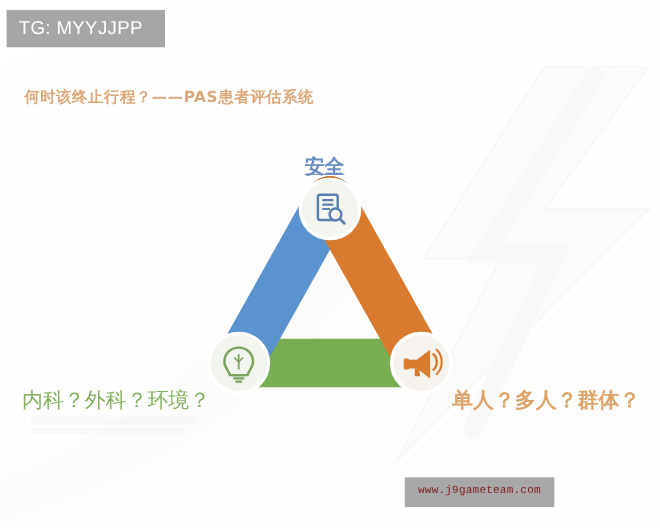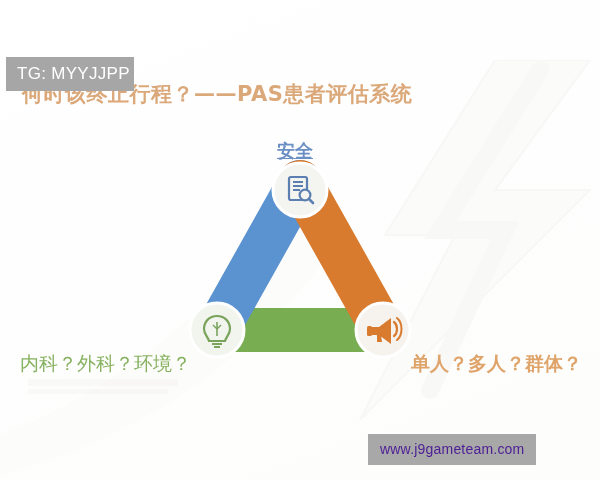--- a/index.html
+++ b/index.html
@@ -45,48 +45,47 @@
 
   
   .tg-badge {
     position: absolute;
     left: 6px;
     top: 9px;
     background: #a6a6a6;
     color: #ffffff;
     font-size: 17px;
     line-height: 1;
-    padding: 8px 4px 9px 11px;
+    padding: 8px 20px 9px 11px;
     letter-spacing: 0.3px;
     white-space: nowrap;
     font-family: "Liberation Sans", sans-serif;
-    margin-top: 48px;
   }
 
   
   .wm-badge {
     position: absolute;
     left: 368px;
     top: 434px;
     background: #a8a8a8;
-    color: #4c1d95;
-    font-size: 14px;
+    color: #7f1d1d;
+    font-size: 10px;
     line-height: 1;
     padding: 8px 12px 9px 12px;
     white-space: nowrap;
     letter-spacing: 0.2px;
-    font-family: Liberation Sans, sans-serif;
+    font-family: Liberation Mono, monospace;
   }
 
   
   .title {
     position: absolute;
     left: 22px;
     top: 80px;
-    font-size: 21px;
+    font-size: 14px;
     font-weight: bold;
     color: #dba87a;
     letter-spacing: 0.5px;
     white-space: nowrap;
     font-family: "DejaVu Sans", "Liberation Sans", sans-serif;
   }
 
   
   .diagram {
     position: absolute;

